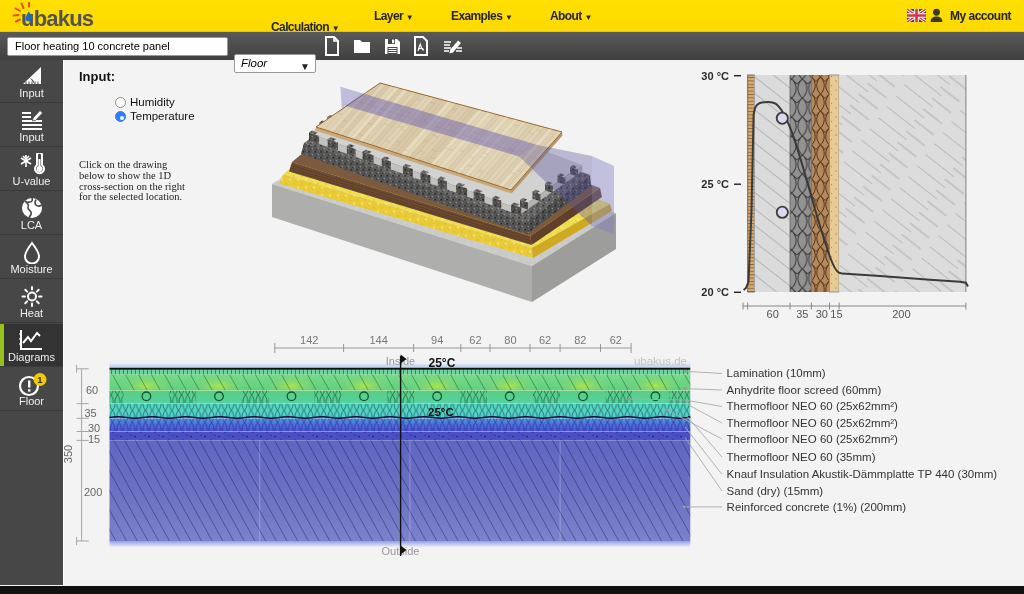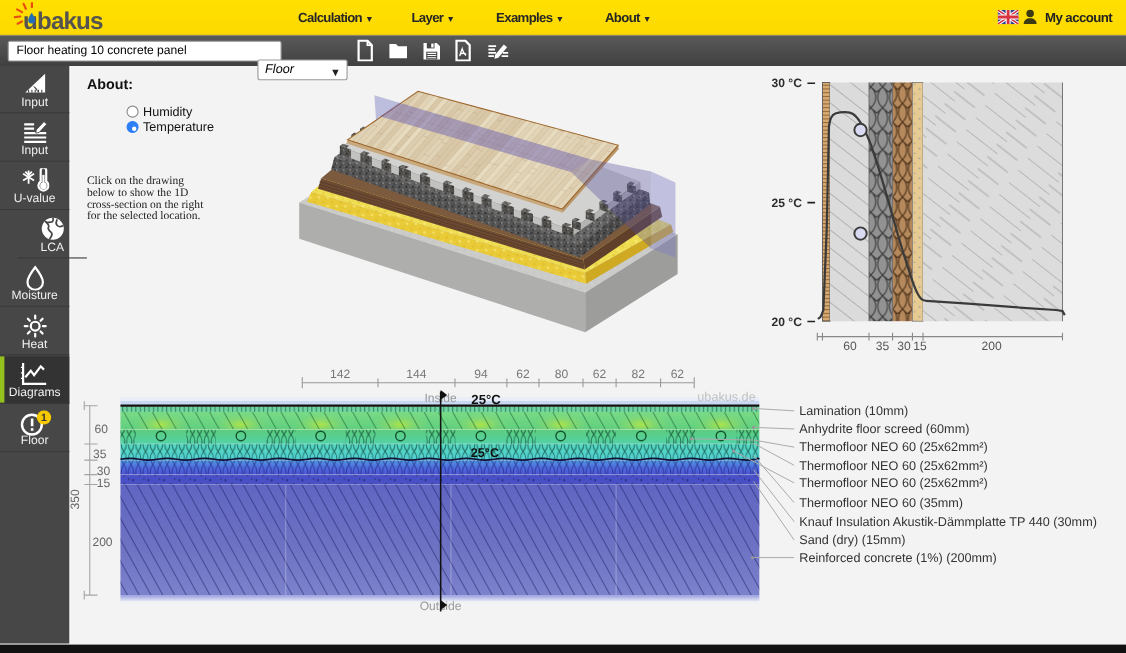--- a/index.html
+++ b/index.html
@@ -9,21 +9,21 @@
 
 #hdr { position:absolute; left:0; top:0; width:1024px; height:31px;
   background:linear-gradient(#ffe000,#fdd900); z-index:5; }
 #logo { position:absolute; left:11px; top:2px; }
 .menu { position:absolute; top:9px; font-size:12px; font-weight:bold; color:#262626; letter-spacing:-0.6px; }
 .menu .car { font-size:8px; }
 #acct { position:absolute; top:8px; right:13px; font-size:12px; font-weight:bold; color:#222; letter-spacing:-0.5px; }
 
 #tbar { position:absolute; left:0; top:31px; width:1024px; height:29px;
   background:linear-gradient(#5a5a5a,#404040); border-top:1px solid #e8c800; z-index:5; }
-#nameinp { position:absolute; left:7px; top:5px; width:249px; height:19px;
+#nameinp { position:absolute; left:7px; top:5px; width:221px; height:19px;
   background:#fff; border:1px solid #999; border-radius:2px; font-size:11px;
   color:#000; padding-left:7px; line-height:17px; }
 #flsel { position:absolute; left:234px; top:22px; width:82px; height:19px;
   background:#fff; border:1px solid #999; border-radius:2px; font-size:11.5px;
   color:#000; padding-left:6px; line-height:17px;font-style:italic; }
 #flsel .tri { position:absolute; right:5px; top:3px; font-size:10px; color:#222; }
 .tic { position:absolute; top:4px; }
 
 #sbar { position:absolute; left:0; top:60px; width:63px; height:525px;
   background:#474747; z-index:4; }
@@ -57,21 +57,21 @@
     <g stroke="#e84e0f" stroke-width="2" stroke-linecap="round">
       <line x1="2.5" y1="13.5" x2="7.5" y2="13"></line>
       <line x1="4.5" y1="6.5" x2="9" y2="9"></line>
       <line x1="10.5" y1="1.5" x2="12.5" y2="6"></line>
       <line x1="18" y1="0.5" x2="18" y2="4.5"></line>
       <line x1="5" y1="19.5" x2="9" y2="17.5"></line>
     </g>
     <text x="10" y="24" font-size="22" font-weight="bold" fill="#55534f" letter-spacing="-0.8">ubakus</text>
     <path d="M17.8 9.5 C17.8 9.5 21 14 21 16.2 A3.2 3.2 0 0 1 14.6 16.2 C14.6 14 17.8 9.5 17.8 9.5 Z" fill="#1f6eb7"></path>
   </svg>
-  <span class="menu" style="left:271px;">Calculation <span class="car">▼</span></span>
+  <span class="menu" style="left:271px;margin-top:11px;">Calculation <span class="car">▼</span></span>
   <span class="menu" style="left:374px;">Layer <span class="car">▼</span></span>
   <span class="menu" style="left:451px;">Examples <span class="car">▼</span></span>
   <span class="menu" style="left:550px;">About <span class="car">▼</span></span>
   <svg class="abs" style="left:907px;top:9px;" width="19" height="13" viewBox="0 0 19 13">
     <rect width="19" height="13" fill="#2b3f8e"></rect>
     <path d="M0,0 19,13 M19,0 0,13" stroke="#fff" stroke-width="3.2"></path>
     <path d="M0,0 19,13 M19,0 0,13" stroke="#d8333f" stroke-width="1.4"></path>
     <path d="M9.5,0 V13 M0,6.5 H19" stroke="#fff" stroke-width="4.6"></path>
     <path d="M9.5,0 V13 M0,6.5 H19" stroke="#d8333f" stroke-width="2.6"></path>
   </svg>
@@ -145,21 +145,21 @@
             <line x1="12" y1="5" x2="2" y2="11"></line>
             <line x1="4" y1="3" x2="7" y2="6"></line>
             <line x1="10" y1="3" x2="7" y2="6"></line>
           </g>
           <path d="M18 2 a2.5 2.5 0 0 1 5 0 V12 a4.5 4.5 0 1 1 -5 0 Z" fill="none" stroke="#fff" stroke-width="2"></path>
           <circle cx="20.5" cy="16" r="3" fill="#fff"></circle>
           <rect x="19.5" y="6" width="2" height="10" fill="#fff"></rect>
         </svg>
     <div class="lbl">U-value</div>
   </div>
-  <div class="sit" style="top:132px;margin-left:16px;">
+  <div class="sit" style="top:132px;">
     <svg width="24" height="23" viewBox="0 0 24 23">
           <circle cx="12" cy="11" r="10" fill="#fff"></circle>
           <path d="M5 4 C8 7 9 8 8 10 C7 12 10 13 11 15 C12 17 10 19 9 20.5 M16 2.5 C15 5 14 6 16 8 C18 10 20 9 21.5 8 M12 1 C13 3 12 5 10 5 C8 5 6 6 5.5 4" fill="none" stroke="#474747" stroke-width="1.6"></path>
         </svg>
     <div class="lbl">LCA</div>
   </div>
   <div class="sit" style="top:176px;">
     <svg width="20" height="23" viewBox="0 0 20 23">
           <path d="M10 2 C10 2 17 11 17 15.5 A7 7 0 0 1 3 15.5 C3 11 10 2 10 2 Z" fill="none" stroke="#fff" stroke-width="2"></path>
         </svg>
@@ -200,21 +200,21 @@
           <rect x="13" y="16.2" width="2.4" height="2.4" fill="#fff"></rect>
           <circle cx="25" cy="6.5" r="6.5" fill="#f7c900"></circle>
           <text x="25" y="10" font-size="9.5" font-weight="bold" fill="#333" text-anchor="middle">1</text>
         </svg>
     <div class="lbl">Floor</div>
   </div>
 </div>
 <div id="blackfoot"></div>
 
 <div id="content"></div>
-<div id="show">About:</div>
+<div id="show">Input:</div>
 <div class="radiorow" style="top:96px;"><span class="rc"></span>Humidity</div>
 <div class="radiorow" style="top:110px;"><span class="rc sel"></span>Temperature</div>
 <div id="hint">Click on the drawing<br>below to show the 1D<br>cross-section on the right<br>for the selected location.</div>
 
 <svg class="abs" style="left:260px;top:78px;z-index:1;" width="380" height="245" viewBox="0 0 380 245">
 <defs>
  <pattern id="speck" width="6" height="6" patternUnits="userSpaceOnUse">
   <circle cx="1.2" cy="1.8" r="1" fill="rgba(0,0,0,0.45)"></circle>
   <circle cx="4.2" cy="4.6" r="0.9" fill="rgba(255,255,255,0.3)"></circle>
   <circle cx="2.9" cy="5.3" r="0.7" fill="rgba(0,0,0,0.4)"></circle>

